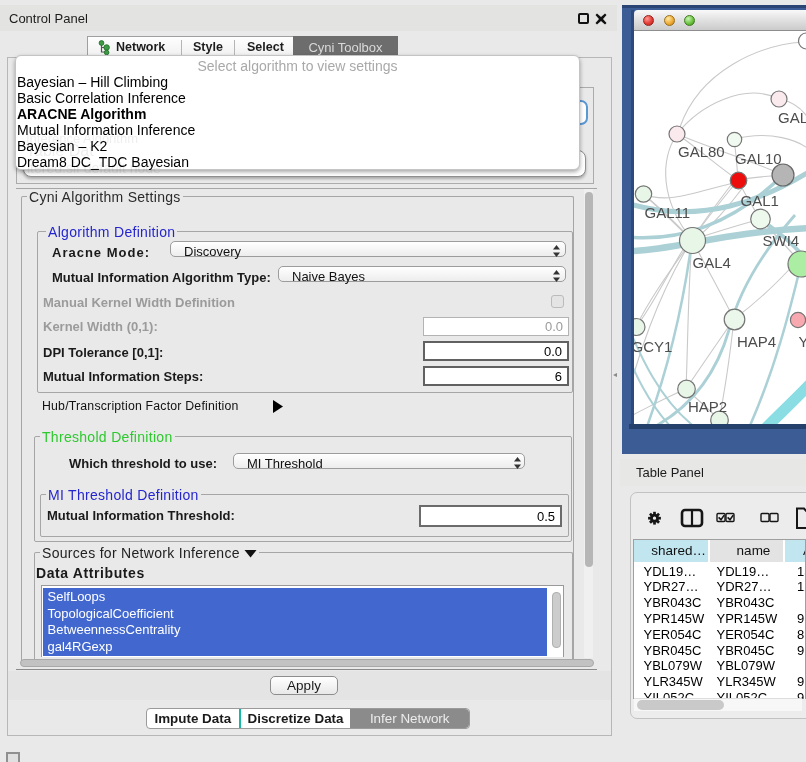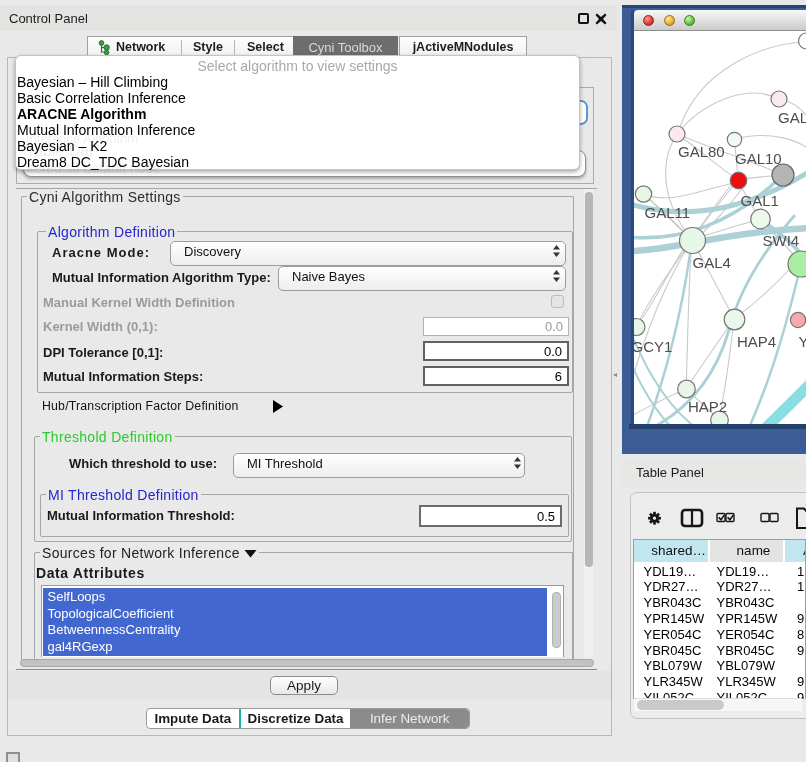--- a/index.html
+++ b/index.html
@@ -43,21 +43,21 @@
 #g-alg-t { left:46px; top:224px; color:#2525cf;text-align:right; }
 #g-thr { left:34px; top:436px; width:538px; height:106px; }
 #g-thr-t { left:40px; top:429px; color:#2ec92e; }
 #g-mi { left:40px; top:494px; width:529px; height:43px; }
 #g-mi-t { left:46px; top:487px; color:#2525cf; }
 #g-src { left:34px; top:552px; width:539px; height:112px; border-bottom:none; }
 #g-src-t { left:40px; top:545px; color:#222; }
 
 .lbl { position:absolute; font-size:13px; font-weight:bold; color:#1a1a1a; white-space:nowrap; }
 .lbl.dis { color:#9b9b9b; }
-.combo { position:absolute; height:25px; background:linear-gradient(#ffffff,#ededed); border:1px solid #9c9c9c; border-radius:5px; font-size:13px; color:#111; line-height:19px; padding-left:13px; }
+.combo { position:absolute; height:16px; background:linear-gradient(#ffffff,#ededed); border:1px solid #9c9c9c; border-radius:5px; font-size:13px; color:#111; line-height:19px; padding-left:13px; }
 .spin { position:absolute; width:7px; height:12px; }
 .field { position:absolute; background:#fff; font-size:13px; text-align:right; line-height:17px; padding-right:5px; }
 
 #list { left:41px; top:585px; width:523px; height:72px; background:#fff; border:1px solid #999; border-bottom:none; }
 #listsel { left:43px; top:587.5px; width:504px; height:68px; background:#4268cf; color:#fff; font-size:13px; line-height:16.5px; padding:1.5px 0 0 4.5px; }
 #listscroll { left:552px; top:592px; width:9px; height:56px; background:#ccc; border:1px solid #b0b0b0; border-radius:4px; }
 
 #applystrip { left:8px; top:671px; width:603px; height:29px; background:#e4e4e4; }
 #applybtn { left:270px; top:676px; width:68px; height:19px; background:linear-gradient(#ffffff,#e8e8e8); border:1px solid #8d8d8d; border-radius:5px; font-size:13.5px; color:#1a1a1a; text-align:center; line-height:17px; }
 
@@ -119,21 +119,20 @@
       <circle cx="8.6" cy="7.5" r="2.8" fill="#3f9b47" stroke="#17691f" stroke-width="0.8"></circle>
       <circle cx="8.6" cy="12.5" r="2.3" fill="#3f9b47" stroke="#17691f" stroke-width="0.8"></circle>
     </svg>
     <span style="position:absolute;left:28px;top:3px">Network</span>
     <span style="position:absolute;left:93px;top:3px;width:1px;height:15px;background:#b5b5b5"></span>
     <span style="position:absolute;left:105px;top:3px">Style</span>
     <span style="position:absolute;left:146px;top:3px;width:1px;height:15px;background:#b5b5b5"></span>
     <span style="position:absolute;left:159px;top:3px">Select</span>
   </div>
   <div class="tab" id="tab-cyni">Cyni Toolbox</div>
-  <div class="tab" id="tab-jact">jActiveMNodules</div>
 </div>
 
 <div class="abs" id="scrollarea"></div>
 <div class="abs" id="vtrack"></div>
 <div class="abs" id="vthumb"></div>
 
 <div class="abs group" id="g-cyni"></div>
 <div class="abs gtitle" id="g-cyni-t">Cyni Algorithm Settings</div>
 <div class="abs group" id="g-alg"></div>
 <div class="abs gtitle" id="g-alg-t">Algorithm Definition</div>

